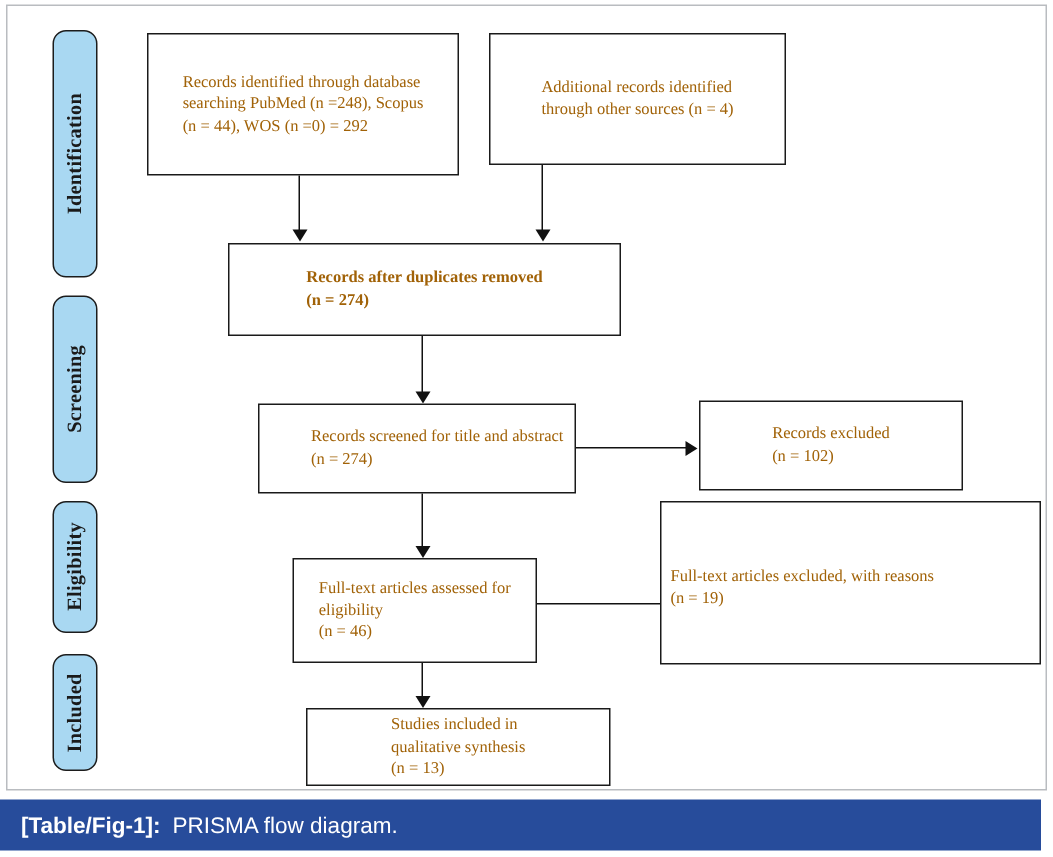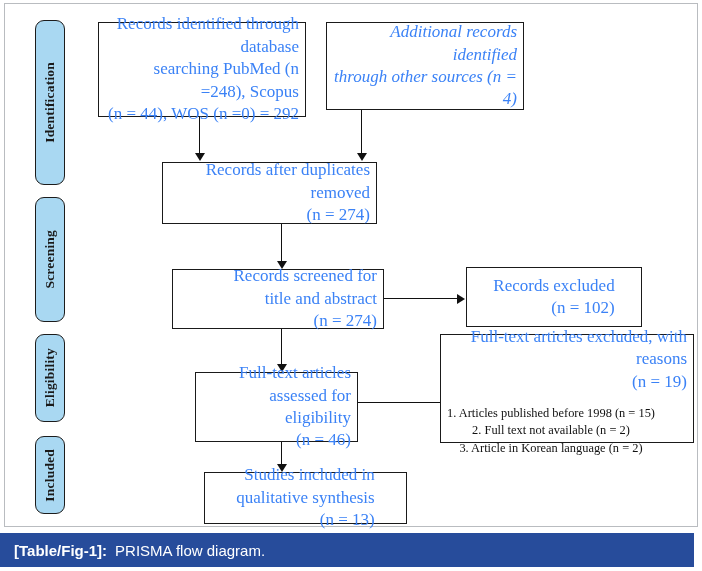--- a/index.html
+++ b/index.html
@@ -58,25 +58,25 @@
     position: absolute;
     background: #ffffff;
     border: 1.7px solid #1a1a1a;
     box-sizing: border-box;
     display: flex;
     align-items: center;
     justify-content: center;
     padding: 3px 6px;
   }
   .flow-box .box-text {
-    text-align: right;
-    font-family: "Liberation Serif", "DejaVu Serif", serif;
-    font-size: 17px;
+    text-align: left;
+    font-family: "Liberation Serif", "DejaVu Serif", serif;
+    font-size: 11px;
     line-height: 1.32;
-    color: #3b82f6;
+    color: #a16207;
     white-space: pre-line;
   }
   .flow-box.align-top {
     align-items: flex-start;
     padding-top: 9px;
   }
 
   .reasons-body {
     text-align: center;
     font-family: "Liberation Serif", "DejaVu Serif", serif;
@@ -163,32 +163,32 @@
     <div class="stage-label" style="left:30px; top:432px; width:30px; height:78px;">
       <span class="stage-text">Included</span>
     </div>
 
     <div class="flow-box" style="left:93px; top:18px; width:208px; height:95px;">
       <span class="box-text">Records identified through database
 searching PubMed (n =248), Scopus
 (n = 44), WOS (n =0) = 292</span>
     </div>
 
-    <div class="flow-box" style="left:321px; top:18px; width:198px; height:88px;font-style:italic;">
+    <div class="flow-box" style="left:321px; top:18px; width:198px; height:88px;">
       <span class="box-text">Additional records identified
 through other sources (n = 4)</span>
     </div>
 
     <div class="conn-v" style="left:194px; top:113px; height:37px;"></div>
     <div class="arrow-down" style="left:190px; top:149px;"></div>
 
     <div class="conn-v" style="left:356px; top:106px; height:44px;"></div>
     <div class="arrow-down" style="left:352px; top:149px;"></div>
 
-    <div class="flow-box" style="left:157px; top:158px; width:215px; height:62px;">
+    <div class="flow-box" style="left:147px; top:158px; width:262px; height:62px;font-weight:bold;">
       <span class="box-text">Records after duplicates removed
 (n = 274)</span>
     </div>
 
     <div class="conn-v" style="left:276px; top:220px; height:40px;"></div>
     <div class="arrow-down" style="left:272px; top:257px;"></div>
 
     <div class="flow-box" style="left:167px; top:265px; width:212px; height:60px;padding-left:33px;">
       <span class="box-text">Records screened for title and abstract
 (n = 274)</span>
@@ -210,23 +210,20 @@
 eligibility
 (n = 46)</span>
     </div>
 
     <div class="conn-h" style="left:353px; top:398px; width:83px;"></div>
     <div class="arrow-right" style="left:435px; top:394px;"></div>
 
     <div class="flow-box align-top" style="left:435px; top:330px; width:254px; height:109px; flex-direction:column;">
       <span class="box-text">Full-text articles excluded, with reasons
 (n = 19)</span>
-      <span class="reasons-body">1. Articles published before 1998 (n = 15)
-2. Full text not available (n = 2)
-3. Article in Korean language (n = 2)</span>
     </div>
 
     <div class="conn-v" style="left:276px; top:438px; height:25px;"></div>
     <div class="arrow-down" style="left:272px; top:460px;"></div>
 
     <div class="flow-box" style="left:199px; top:468px; width:203px; height:52px;">
       <span class="box-text">Studies included in
 qualitative synthesis
 (n = 13)</span>
     </div>

